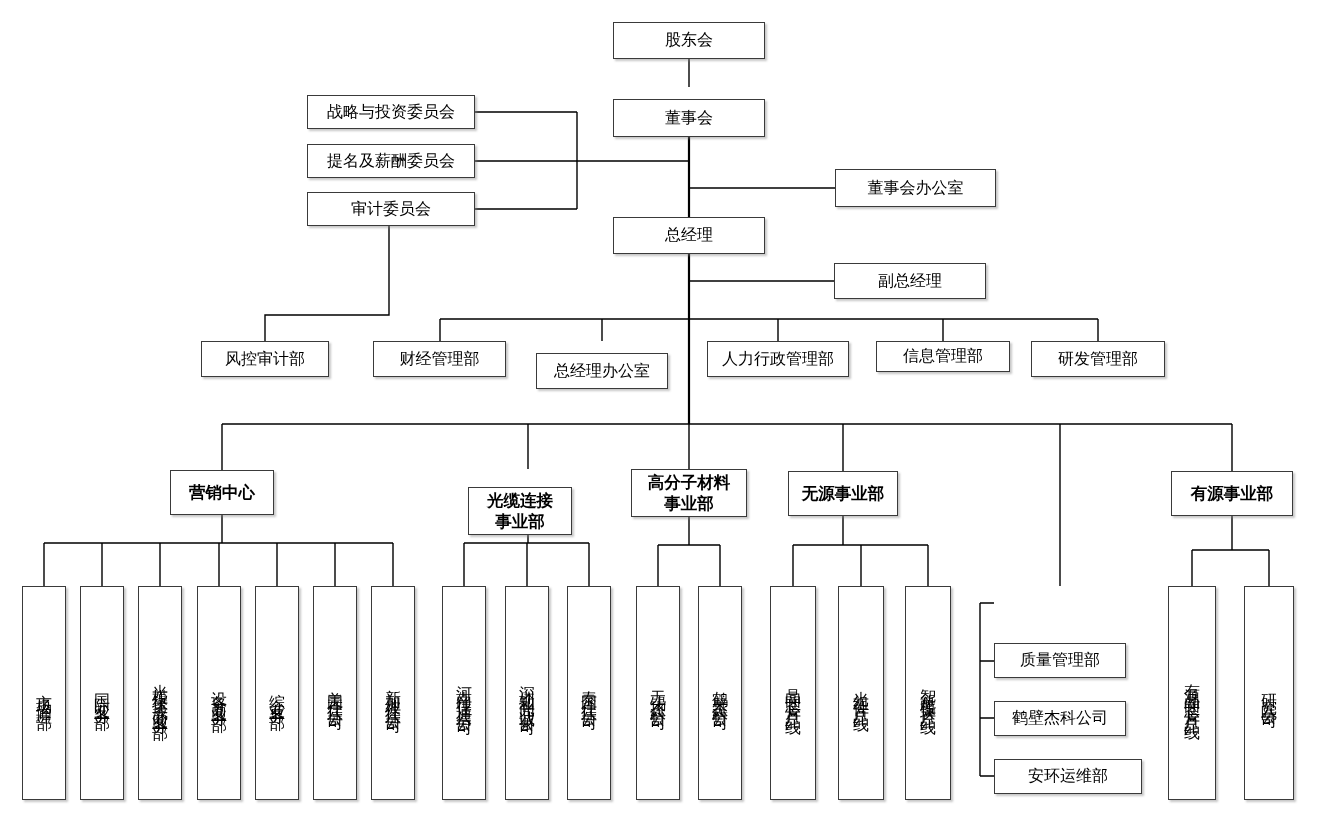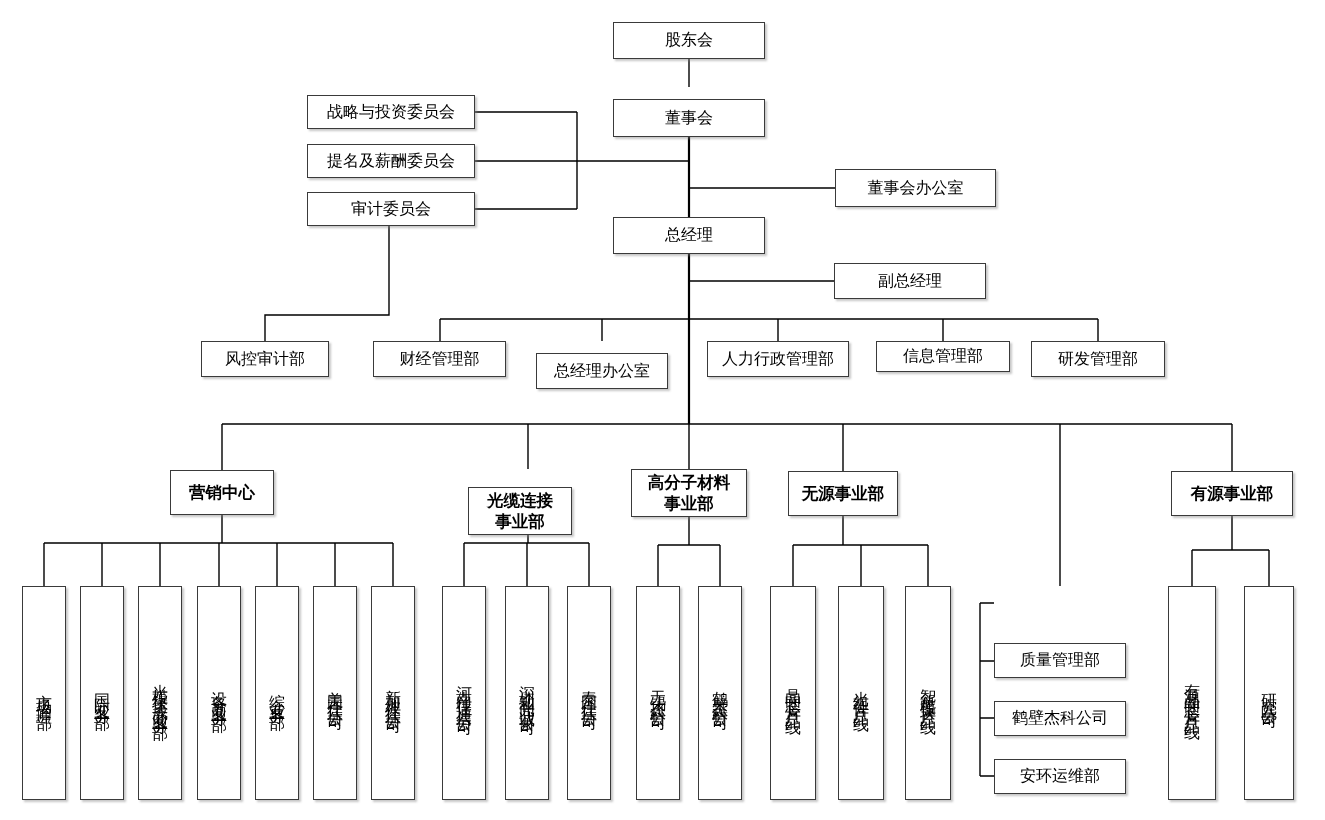--- a/index.html
+++ b/index.html
@@ -100,18 +100,18 @@
 
   <div class="node vnode" style="left:636px;top:586px;width:44px;height:214px">无锡杰科公司</div>
   <div class="node vnode" style="left:698px;top:586px;width:44px;height:214px">鹤壁杰科公司</div>
 
   <div class="node vnode" style="left:770px;top:586px;width:46px;height:214px">晶圆芯片产品线</div>
   <div class="node vnode" style="left:838px;top:586px;width:46px;height:214px">光组件产品线</div>
   <div class="node vnode" style="left:905px;top:586px;width:46px;height:214px">智能模块产品线</div>
 
   <div class="node" style="left:994px;top:643px;width:132px;height:35px">质量管理部</div>
   <div class="node" style="left:994px;top:701px;width:132px;height:35px">鹤壁杰科公司</div>
-  <div class="node" style="left:994px;top:759px;width:132px;height:35px">安环运维部</div>
+  <div class="node" style="left:994px;top:759px;width:148px;height:35px">安环运维部</div>
 
   <div class="node vnode" style="left:1168px;top:586px;width:48px;height:214px">有源晶圆芯片产品线</div>
   <div class="node vnode" style="left:1244px;top:586px;width:50px;height:214px">研究院公司</div>
 
 </div>
 
 </body></html>

